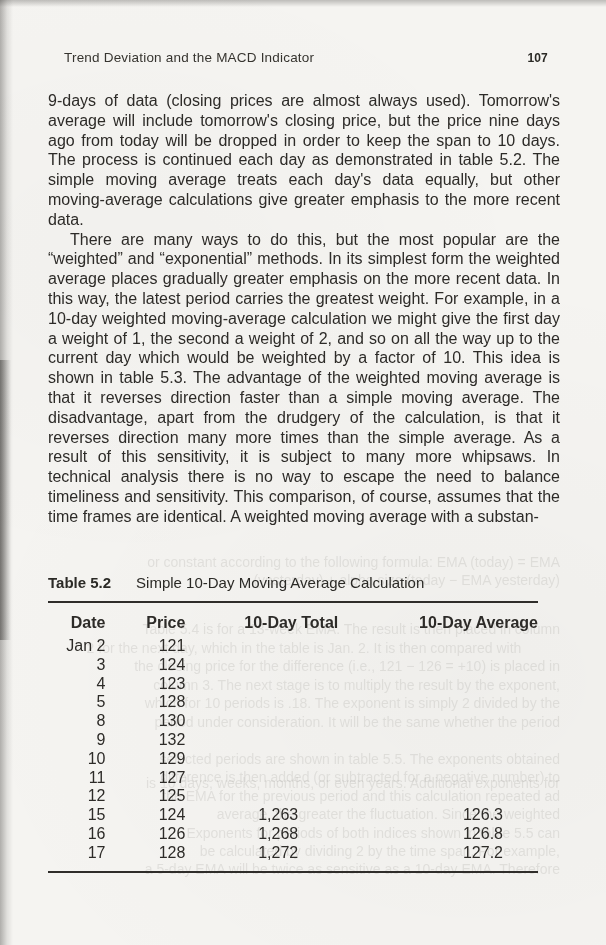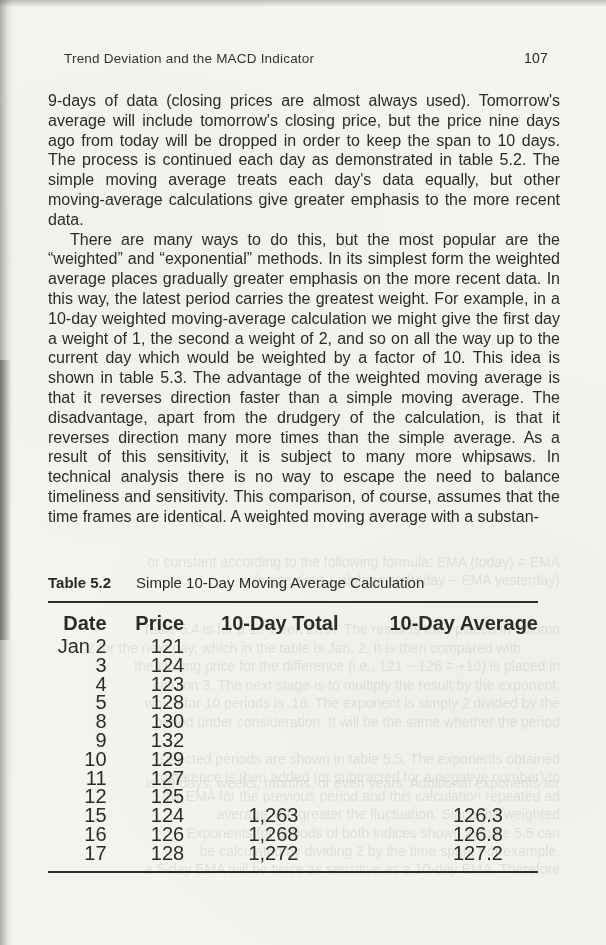--- a/index.html
+++ b/index.html
@@ -30,35 +30,35 @@
   .edge-left{position:absolute;top:0;bottom:0;left:0;width:13px;
     background:linear-gradient(90deg, rgba(45,43,40,0.35), rgba(45,43,40,0.10) 55%, rgba(45,43,40,0));}
   .edge-left-dark{position:absolute;top:360px;height:280px;left:0;width:11px;
     background:linear-gradient(90deg, rgba(33,31,28,0.42), rgba(33,31,28,0));}
   
   .running-header{
     position:absolute;top:50px;left:64px;right:58px;
     display:flex;justify-content:space-between;align-items:baseline;
     font-size:13.5px;letter-spacing:0.2px;color:#36342f;
   }
-  .page-number{font-weight:400;font-size:14px;color:#2b2a26;}
+  .page-number{font-weight:700;font-size:12px;color:#2b2a26;}
   
   .body-text{
     position:absolute;top:91px;left:48px;width:512px;
     font-size:16px;line-height:19.8px;text-align:justify;
     color:var(--ink);
   }
   .body-text p{margin:0;}
   .body-text p.indent{text-indent:22px;}
   
   .table-block{position:absolute;left:48px;top:574px;width:490px;}
   .table-caption-line{font-size:15px;color:#2b2a26;height:22px;}
   .table-label{font-weight:700;margin-right:25px;}
   .rule{height:2px;background:var(--rule);margin-top:5px;}
-  table{width:100%;border-collapse:collapse;margin-top:10px;font-size:20px;}
+  table{width:100%;border-collapse:collapse;margin-top:10px;font-size:16px;}
   th{font-weight:700;text-align:right;padding:0 0 4px 0;line-height:20px;white-space:nowrap;}
   td{text-align:right;padding:0;line-height:18.8px;white-space:nowrap;}
   .col-date {width:66px;}
   .col-price{width:96px;}
   .col-total{width:130px;}
   .col-avg  {width:198px;}
   th.col-date, td.col-date  {padding-right:2px;}
   th.col-price,td.col-price {padding-right:7px;}
   th.col-total{padding-right:3px;}  td.col-total{padding-right:43px;}
   th.col-avg  {padding-right:0;}    td.col-avg  {padding-right:35px;}

